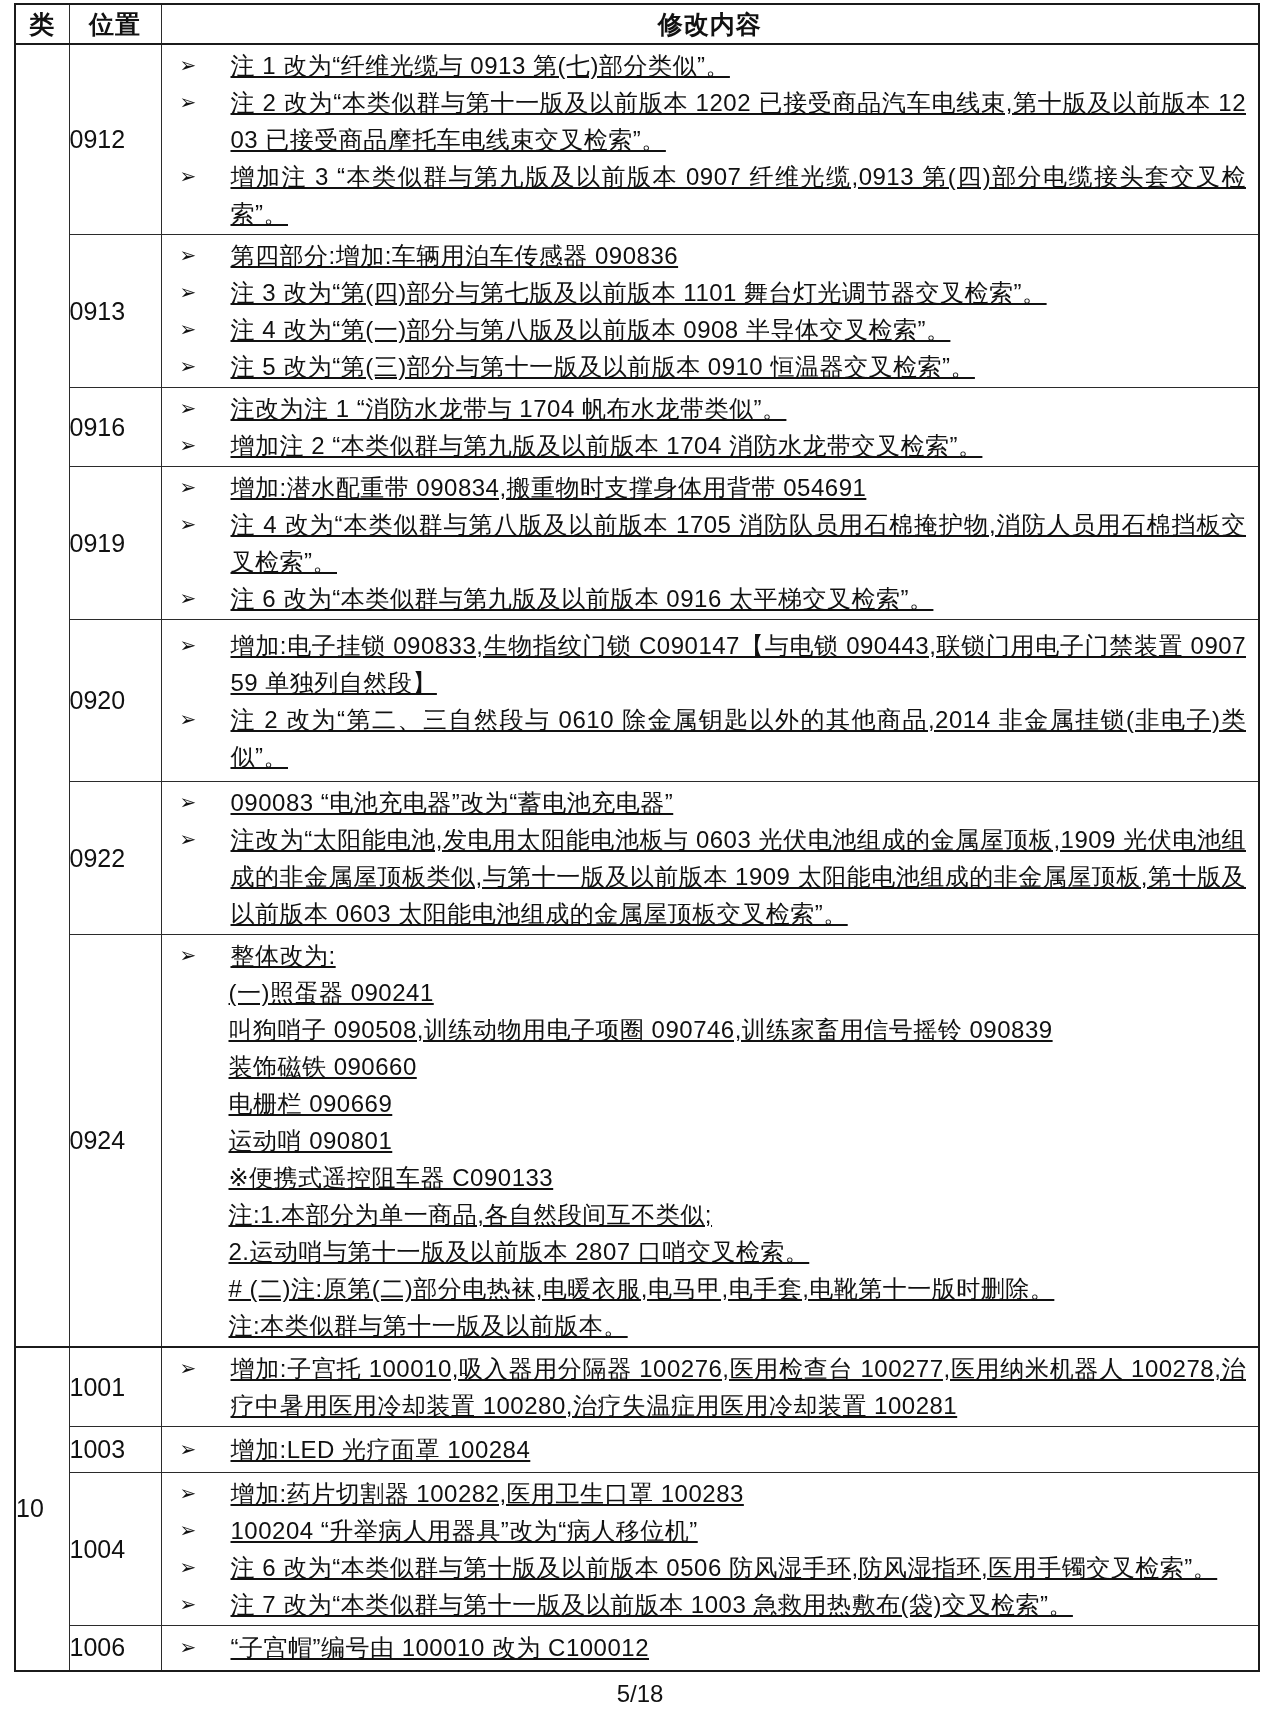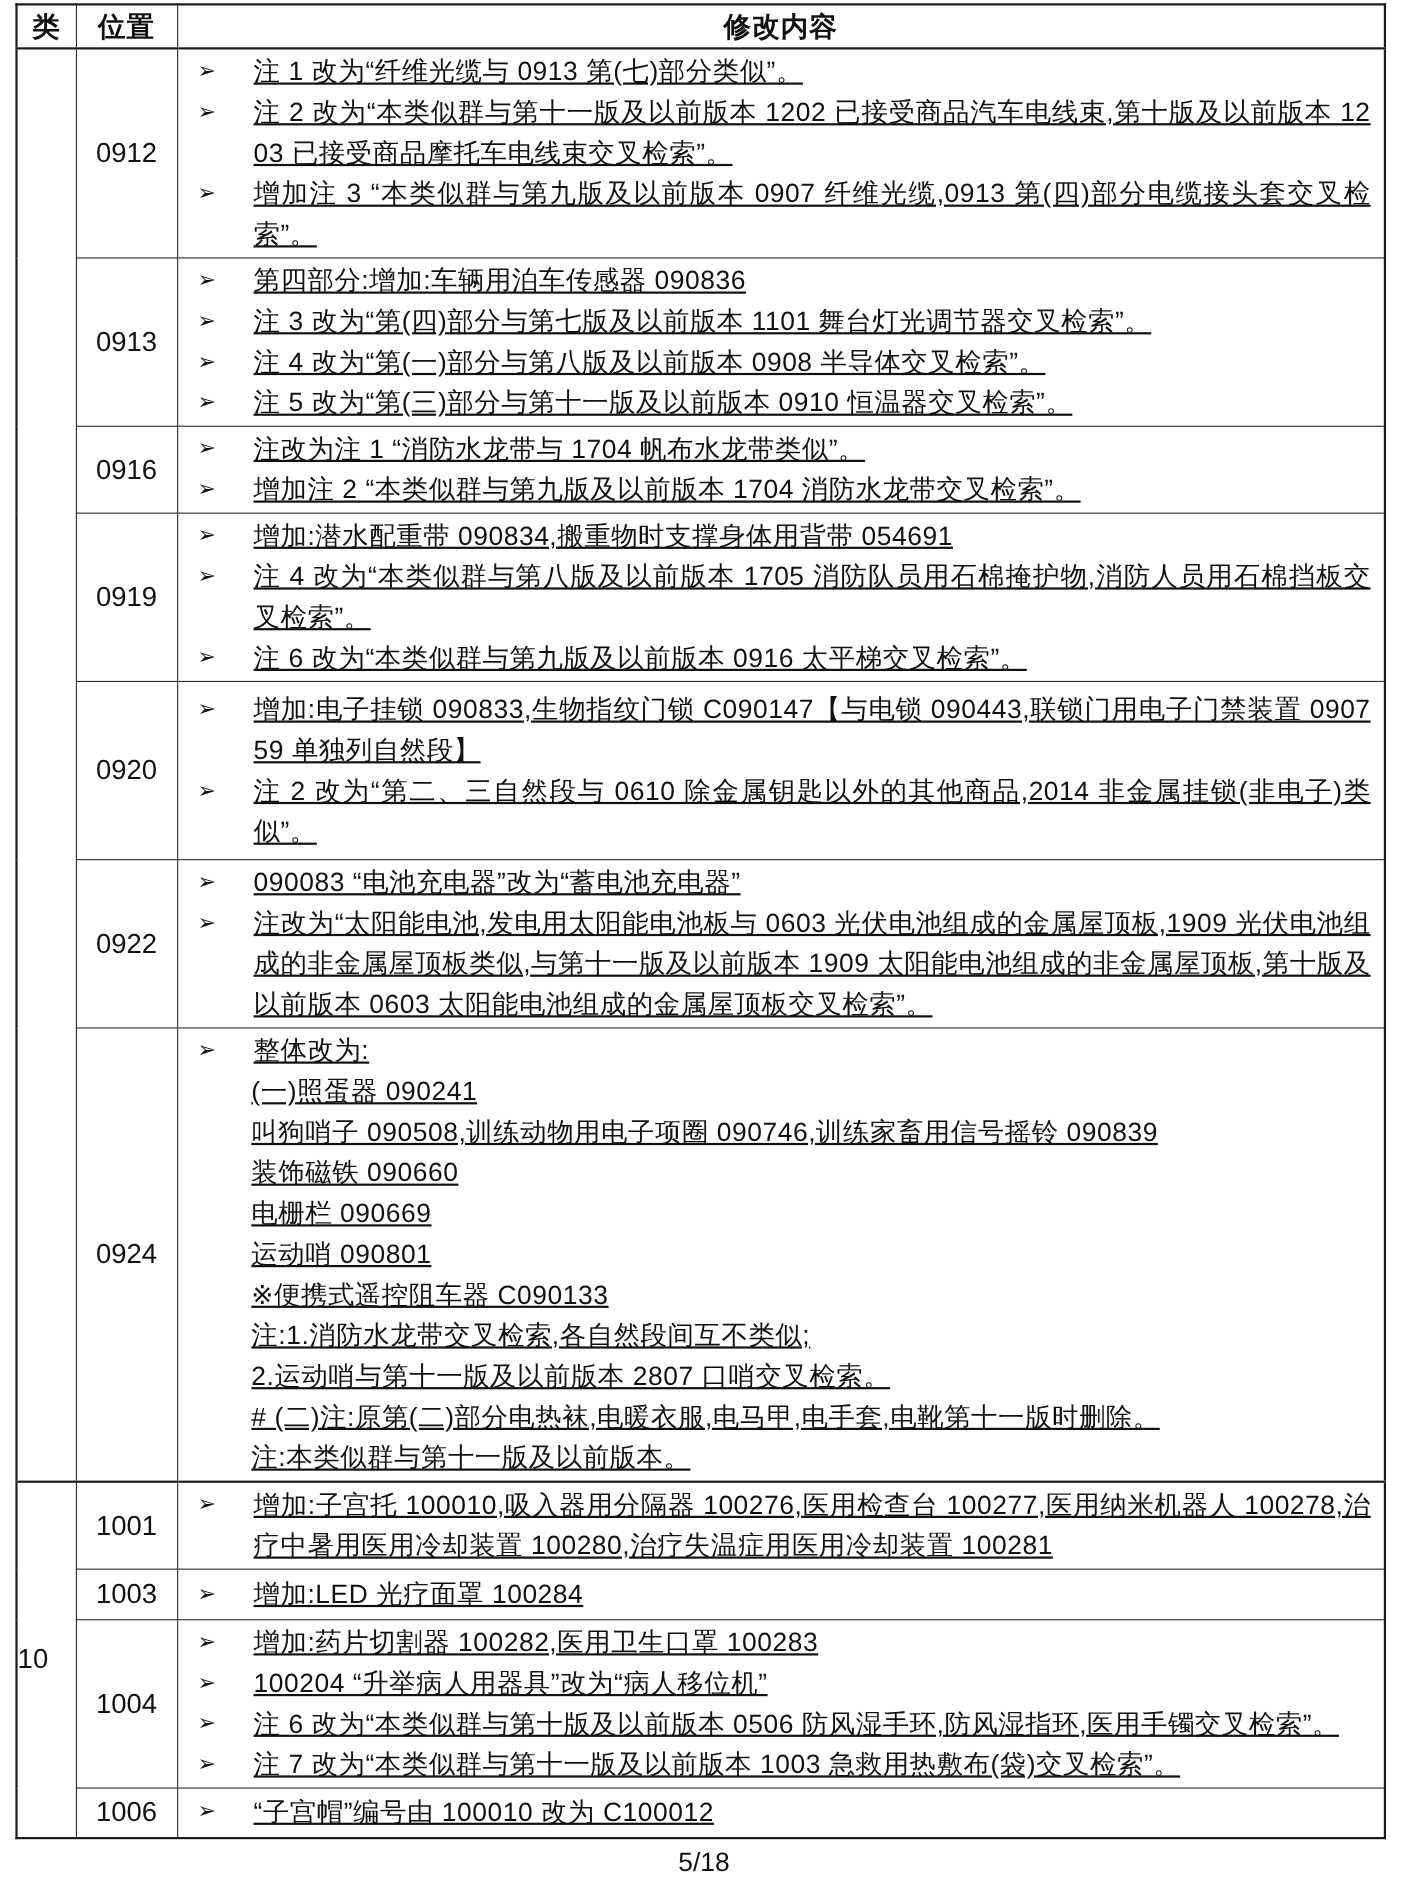--- a/index.html
+++ b/index.html
@@ -40,21 +40,21 @@
     vertical-align: middle;
     border-bottom: 2px solid #1b1b1b;
     letter-spacing: 1px;
   }
   td.class-cell {
     text-align: left;
     vertical-align: middle;
     font-size: 25px;
   }
   td.pos-cell {
-    text-align: center;
+    text-align: left;
     vertical-align: middle;
     font-size: 25px;
   }
   td.content-cell {
     vertical-align: middle;
     padding: 2px 12px 2px 16px;
   }
   tr.group-start td { border-top: 2px solid #1b1b1b; }
   .item { display: flex; align-items: flex-start; }
   .bullet {
@@ -216,21 +216,21 @@
           <div class="item plain">
             <div class="item-text">电栅栏 090669</div>
           </div>
           <div class="item plain">
             <div class="item-text">运动哨 090801</div>
           </div>
           <div class="item plain">
             <div class="item-text">※便携式遥控阻车器 C090133</div>
           </div>
           <div class="item plain">
-            <div class="item-text">注:1.消防水龙带交叉检索,各自然段间互不类似;</div>
+            <div class="item-text">注:1.本部分为单一商品,各自然段间互不类似;</div>
           </div>
           <div class="item plain">
             <div class="item-text">2.运动哨与第十一版及以前版本 2807 口哨交叉检索。</div>
           </div>
           <div class="item plain">
             <div class="item-text"># (二)注:原第(二)部分电热袜,电暖衣服,电马甲,电手套,电靴第十一版时删除。</div>
           </div>
           <div class="item plain">
             <div class="item-text">注:本类似群与第十一版及以前版本。</div>
           </div>

